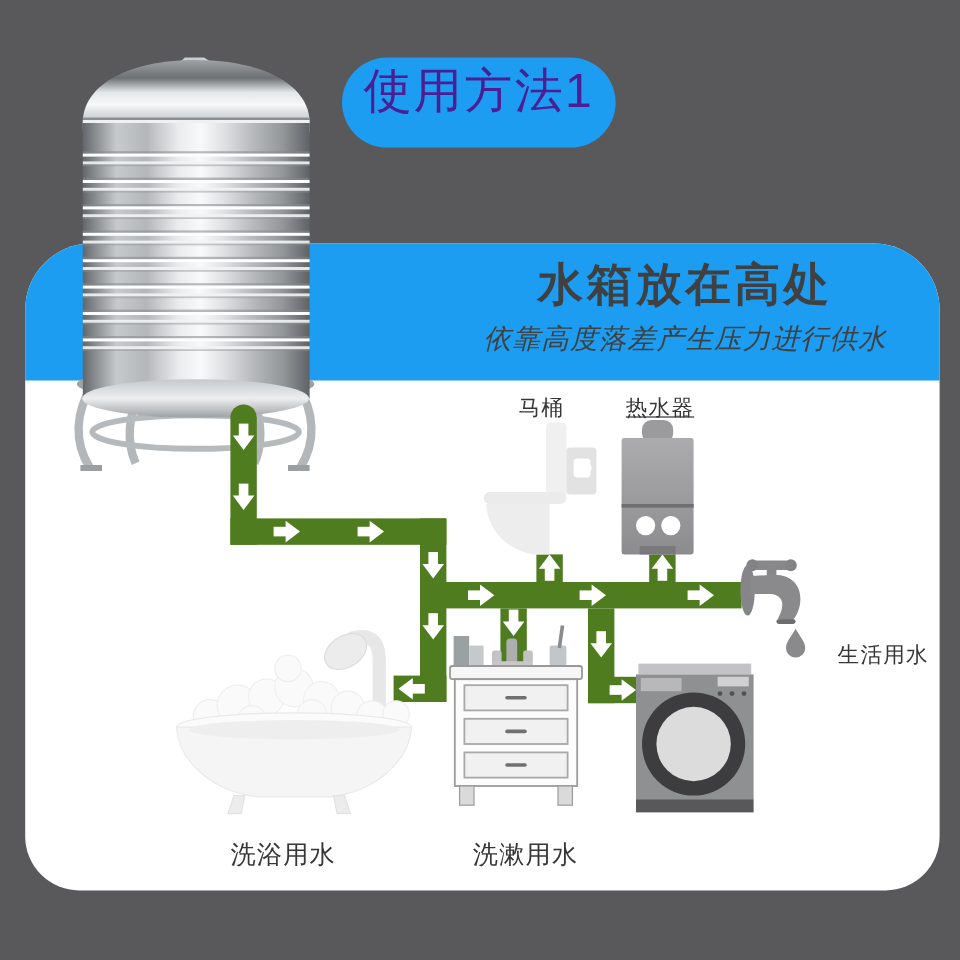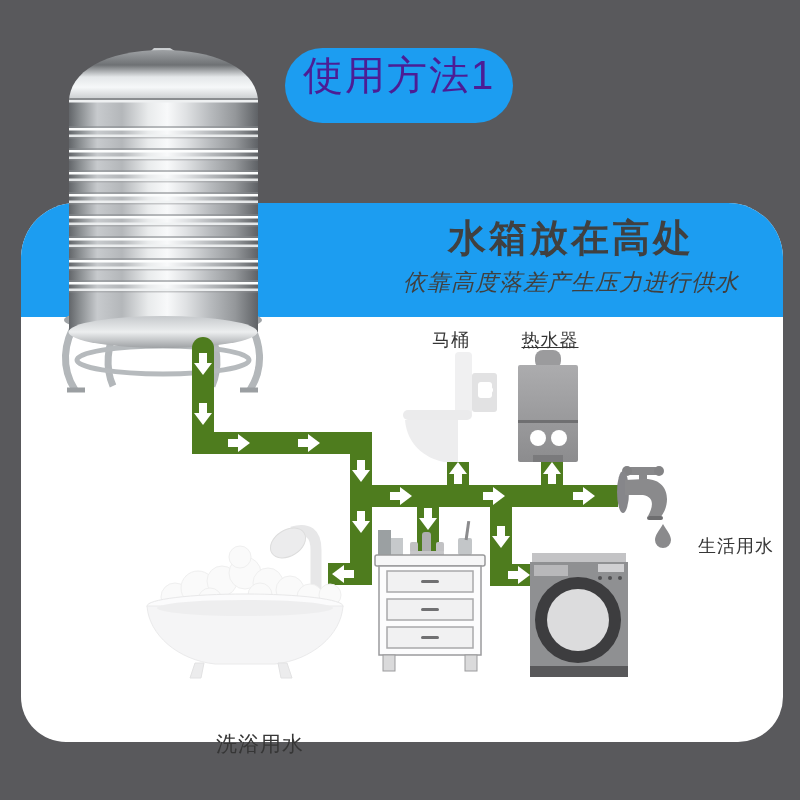--- a/index.html
+++ b/index.html
@@ -275,15 +275,16 @@
     <circle cx="85" cy="30" r="2" fill="#515153"></circle>
     <circle cx="95" cy="30" r="2" fill="#515153"></circle>
     <circle cx="53" cy="72" r="43" fill="#3d3d3f"></circle>
     <circle cx="53" cy="72" r="31" fill="#dcdcdd"></circle>
     <rect x="5" y="118" width="98" height="11" fill="#58585a"></rect>
   </svg>
 
   <div class="lbl lbl-small" style="left:411px;top:328px;width:80px;">马桶</div>
   <div class="lbl lbl-small" style="left:505px;top:328px;width:90px;text-decoration:underline;">热水器</div>
   <div class="lbl lbl-small" style="left:684px;top:486px;width:90px;text-align:right;margin-top:48px;">生活用水</div>
-  <div class="lbl lbl-bottom" style="left:180px;top:698px;margin-top:32px;">洗浴用水</div>
+  <div class="lbl lbl-bottom" style="left:156px;top:698px;">洗浴用水</div>
+  <div class="lbl lbl-bottom" style="left:358px;top:698px;">洗漱用水</div>
 
 </div>
 
 </body></html>

